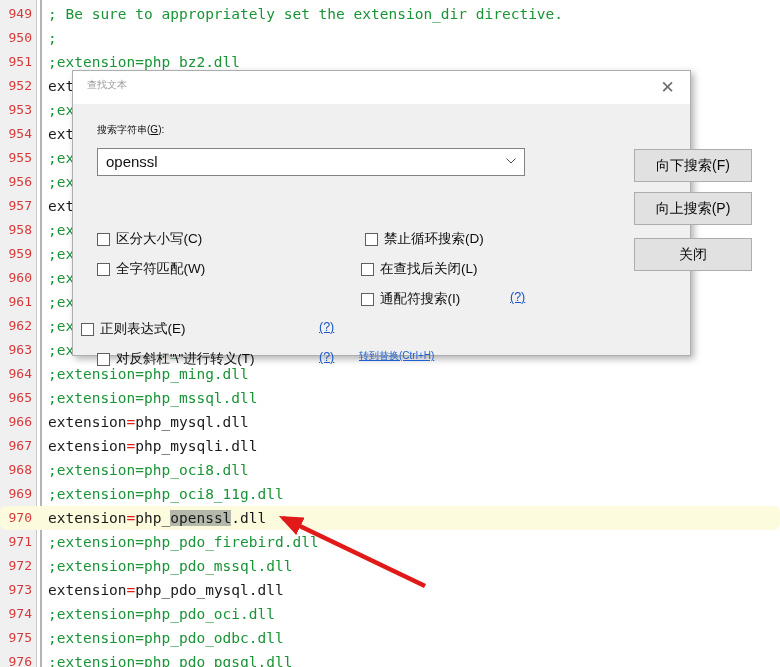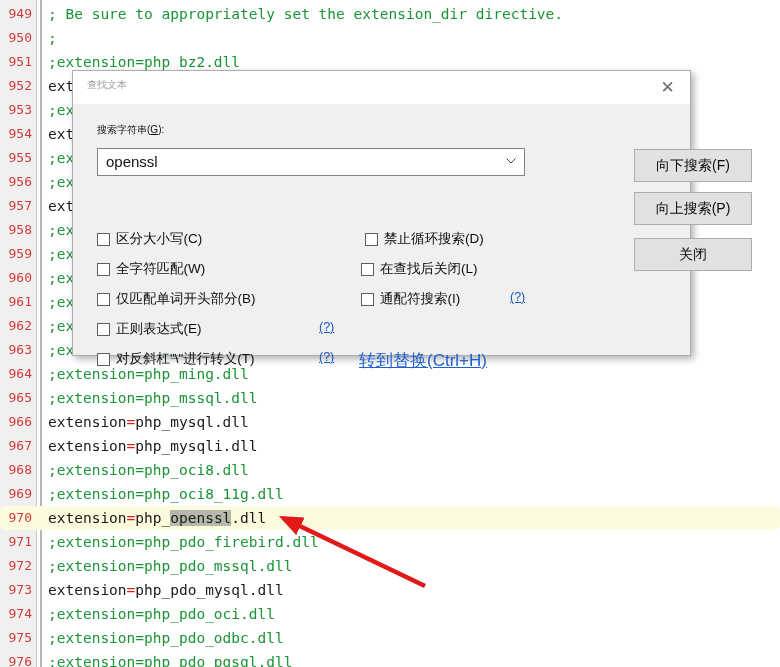--- a/index.html
+++ b/index.html
@@ -192,21 +192,21 @@
     position: absolute;
     color: #1754c4;
     text-decoration: underline;
     font-size: 12.5px;
     cursor: default;
   }
   #goto-replace-link {
     position: absolute;
     color: #1f5fd0;
     text-decoration: underline;
-    font-size: 17px;
+    font-size: 10px;
     cursor: default;
   }
 </style>
 </head>
 <body>
 
 <div id="editor">
   <div id="gutter"></div>
   <div id="gutter-sep"></div>
   <div id="code-lines">
@@ -273,25 +273,21 @@
     <div class="dlg-button" id="btn-find-prev">向上搜索(P)</div>
 
     <div class="cb-row" style="left:24px; top:126px;">
       <span class="cb-box"></span>
       <span>区分大小写(C)</span>
     </div>
     <div class="cb-row" style="left:24px; top:156px;">
       <span class="cb-box"></span>
       <span>全字符匹配(W)</span>
     </div>
-    <div class="cb-row" style="left:24px; top:186px;">
-      <span class="cb-box"></span>
-      <span>仅匹配单词开头部分(B)</span>
-    </div>
-    <div class="cb-row" style="left:24px; top:216px;">
+    <div class="cb-row" style="left:8px; top:216px;">
       <span class="cb-box"></span>
       <span>正则表达式(E)</span>
     </div>
     <div class="cb-row" style="left:24px; top:246px;">
       <span class="cb-box"></span>
       <span>对反斜杠"\"进行转义(T)</span>
     </div>
 
     <div class="cb-row" style="left:292px; top:126px;">
       <span class="cb-box"></span>

